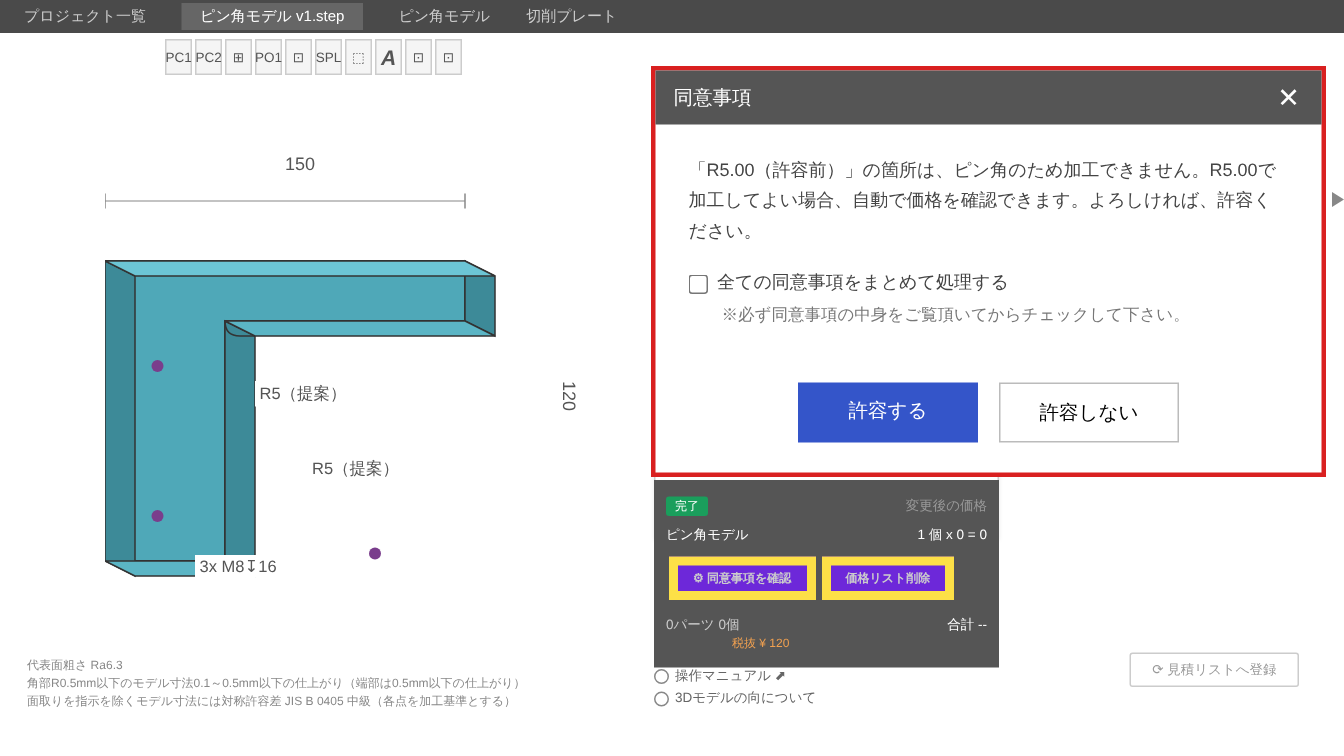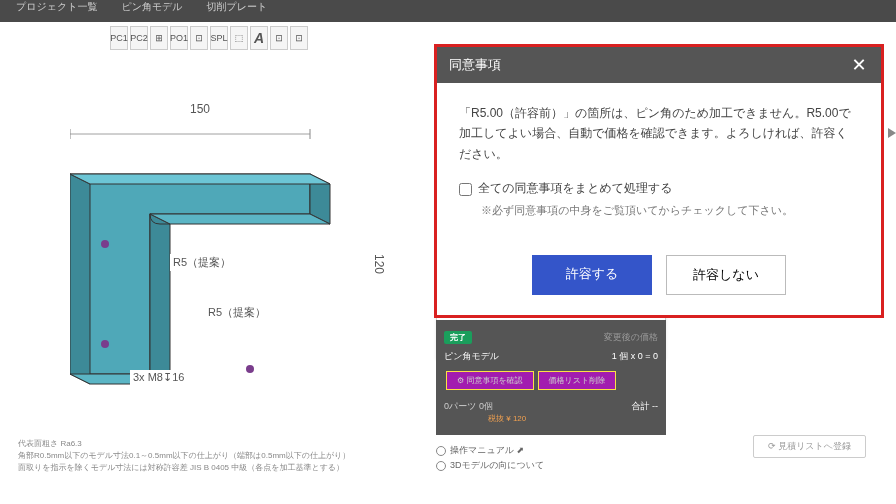--- a/index.html
+++ b/index.html
@@ -1,18 +1,18 @@
 <!DOCTYPE html>
 <html><head>
 <meta charset="utf-8">
 <style>
 * { margin: 0; padding: 0; box-sizing: border-box; font-family: sans-serif; }
 body { width: 896px; height: 504px; background: #fff; overflow: hidden; position: relative; }
 
-.topbar { background: #4a4a4a; height: 22px; display: flex; padding: 0 16px; font-size: 10px; color: #ccc; }
+.topbar { background: #4a4a4a; height: 22px; display: flex; align-items: center; padding: 0 16px; font-size: 10px; color: #ccc; }
 .topbar span { margin-right: 24px; }
 .topbar .active { background: #666; padding: 2px 12px; color: #fff; }
 
 .toolbar { display: flex; gap: 2px; padding: 4px 110px; }
 .tool { width: 18px; height: 24px; border: 1px solid #ccc; background: #f5f5f5; display: flex; align-items: center; justify-content: center; font-size: 9px; color: #555; }
 
 .main { display: flex; height: 430px; }
 .left { width: 430px; position: relative; padding: 10px 23px; text-decoration: underline; }
 .right { flex: 1; position: relative; }
 
@@ -33,23 +33,23 @@
 
 .panel-bg { position: absolute; top: 175px; left: 436px; width: 230px; border: 1px solid #ccc; background: #fff; font-size: 9px; color: #666; box-shadow: 0 1px 3px rgba(0,0,0,0.1); }
 .panel-bg .hdr { background: #555; color: #fff; padding: 5px 8px; font-size: 10px; }
 .panel-bg .bdy { padding: 10px; line-height: 1.6; }
 .panel-bg .btns { display: flex; gap: 8px; justify-content: center; padding: 10px; }
 .panel-bg .btn { padding: 6px 22px; font-size: 9px; border: 1px solid #ccc; }
 .panel-bg .btn.p { background: #3b5fc9; color: #fff; border: none; }
 .panel-bg input[type=checkbox]{ vertical-align: middle; margin-right: 4px; }
 
 .summary { position: absolute; top: 320px; left: 436px; width: 230px; background: #555; color: #ccc; font-size: 9px; padding: 8px; }
-.summary .badge { background: #1a9e5c; color: #fff; padding: 1px 6px; border-radius: 2px; font-size: 8px; font-weight: bold; }
+.summary .badge { background: #1a9e5c; color: #fff; padding: 1px 6px; border-radius: 2px; font-size: 8px; }
 .summary .row { display: flex; justify-content: space-between; margin: 3px 0; }
-.summary .btn { border: 1px solid #fde047; padding: 3px 10px; background: #a21caf; color: #ccc; margin: 4px 2px; display: inline-block; font-size: 8px; }
+.summary .btn { border: 6px solid #fde047; padding: 3px 10px; background: #6d28d9; color: #ccc; margin: 4px 2px; display: inline-block; font-size: 8px; font-weight: bold; }
 .summary .tot { color: #fff; }
 .summary .sub { color: #f0a050; font-size: 8px; margin-left: 44px; }
 
 .footnotes { position: absolute; left: 18px; bottom: 30px; font-size: 8px; color: #888; line-height: 1.5; }
 .meta-links { position: absolute; left: 436px; bottom: 30px; font-size: 9px; color: #666; }
 .meta-links div { margin: 2px 0; }
 .meta-links .c { display: inline-block; width: 10px; height: 10px; border: 1px solid #888; border-radius: 50%; margin-right: 4px; vertical-align: middle; }
 .reg-btn { position: absolute; right: 30px; bottom: 46px; font-size: 9px; color: #999; border: 1px solid #ccc; padding: 4px 14px; border-radius: 2px; }
 
 .modal { position: absolute; top: 44px; right: 12px; width: 450px; background: #fff; border: 3px solid #d92020; z-index: 100; }
@@ -61,20 +61,21 @@
 .modal .mnote { font-size: 11px; color: #777; margin-left: 22px; margin-top: 2px; }
 .modal .mbtns { display: flex; gap: 14px; justify-content: center; padding: 16px 0 20px; }
 .modal .mbtn { width: 120px; padding: 10px 0; text-align: center; font-size: 13px; border: 1px solid #bbb; background: #fff; cursor: pointer; }
 .modal .mbtn.primary { background: #3455c9; color: #fff; border: none; }
 </style>
 </head>
 <body>
 
 <div class="topbar">
   <span>プロジェクト一覧</span>
+  <span class="active">ピン角モデル v1.step</span>
   <span>ピン角モデル</span>
   <span>切削プレート</span>
 </div>
 
 <div class="toolbar">
   <div class="tool">PC1</div>
   <div class="tool">PC2</div>
   <div class="tool">⊞</div>
   <div class="tool">PO1</div>
   <div class="tool">⊡</div>

